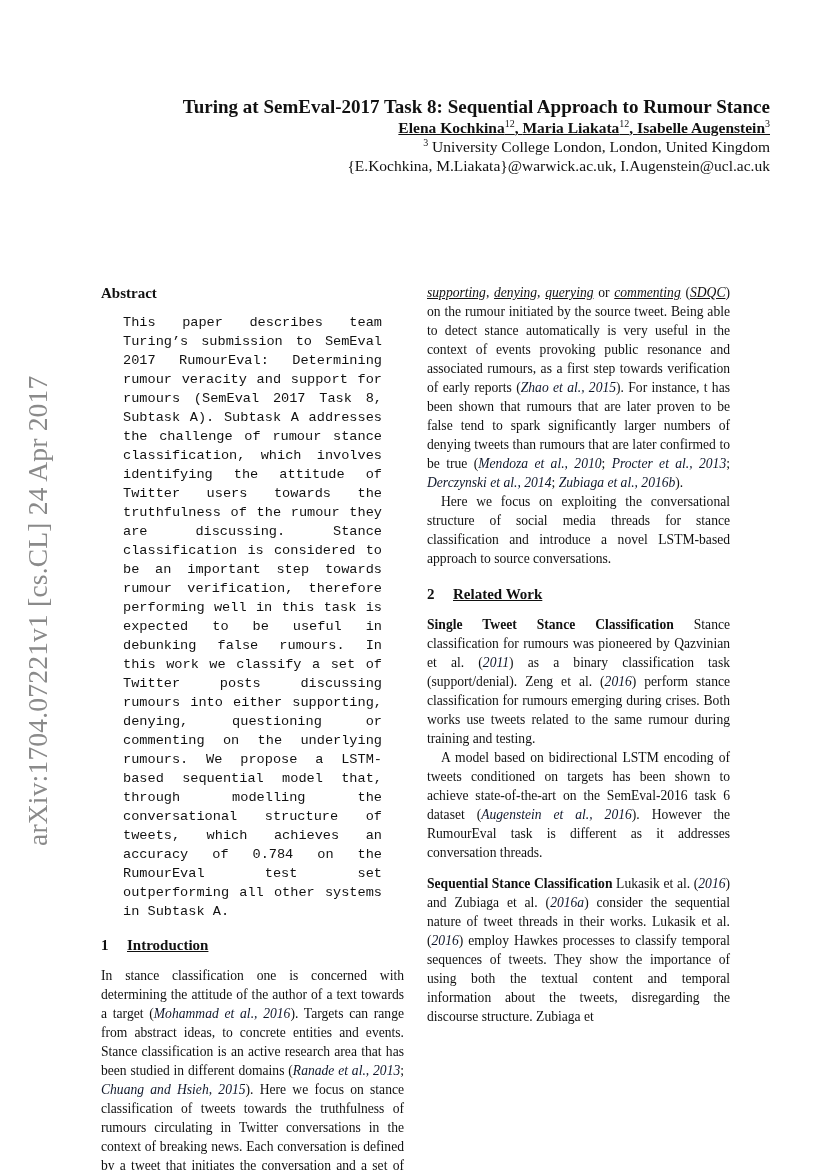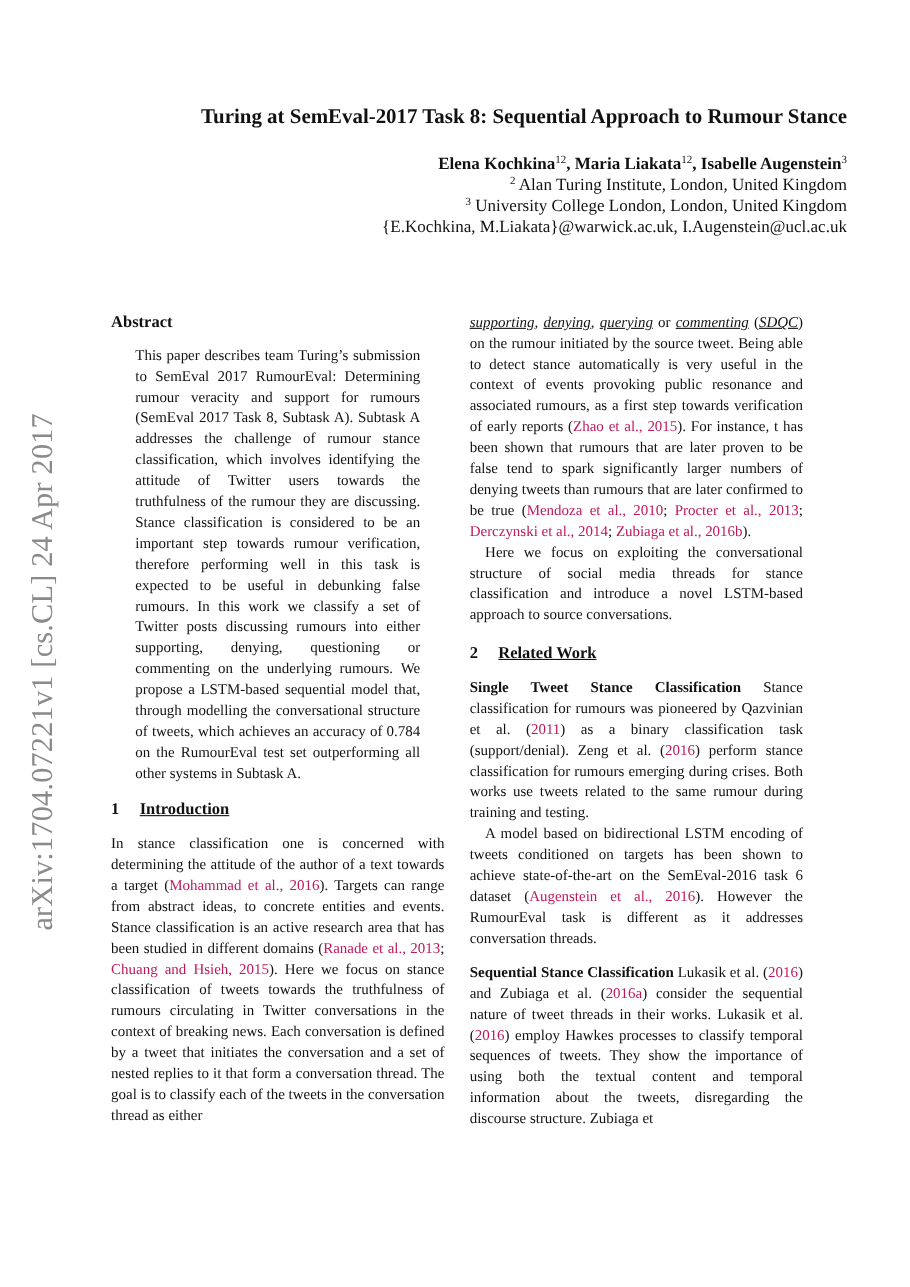--- a/index.html
+++ b/index.html
@@ -3,52 +3,51 @@
 <meta charset="utf-8">
 <style>
   html, body { margin: 0; padding: 0; background: #ffffff; }
   body { width: 827px; height: 1170px; position: relative; overflow: hidden;
          font-family: "Liberation Serif", "DejaVu Serif", serif; color: #111; }
   .arxiv-stamp { position: absolute; left: 22px; top: 846px; transform-origin: 0 0;
          transform: rotate(-90deg); font-size: 27.5px; color: #8a8a8a; white-space: nowrap;
          letter-spacing: 0.2px; }
   .header { position: absolute; left: 60px; top: 95px; width: 710px; text-align: right; }
   .title { font-weight: bold; font-size: 19px; line-height: 23px; margin: 0; }
-  .authors { font-weight: bold; font-size: 15.5px; margin-top: 22px; line-height: 19px; }
+  .authors { font-weight: bold; font-size: 15.5px; margin-top: 0; line-height: 19px; text-decoration: underline; }
   .affil { font-size: 15.5px; line-height: 19px; }
   sup { font-size: 10px; font-weight: normal; line-height: 0; vertical-align: 6px; }
   .col { position: absolute; top: 283px; font-size: 13.6px; line-height: 19px; text-align: justify; }
   .col-left { left: 101px; width: 303px; }
   .col-right { left: 427px; width: 303px; }
   .abstract-title { text-align: left; font-weight: bold; font-size: 15px; margin: 0 0 10px 0; line-height: 20px; }
-  .abstract-body { margin: 0 22px 0 22px; }
+  .abstract-body { margin: 0 22px 0 22px; font-family: Liberation Mono, monospace; }
   .section-title { font-weight: bold; font-size: 15px; margin: 14px 0 11px 0; line-height: 20px; text-decoration: underline; }
   .section-title .num { display: inline-block; width: 26px; }
   p { margin: 0; }
   p.indent { text-indent: 14px; }
-  .cite { color: #be185d; }
+  .cite { color: #0f172a; font-style: italic; }
   .para-head { font-weight: bold; }
   .gap { height: 12px; }
   em { font-style: italic; text-decoration: underline; }
 </style>
 </head>
 <body>
 
 <div class="arxiv-stamp">arXiv:1704.07221v1  [cs.CL]  24 Apr 2017</div>
 
 <div class="header">
   <h1 class="title">
     <span>Turing at SemEval-2017 Task 8: Sequential Approach to Rumour Stance</span><br>
   </h1>
   <div class="authors">
     <span>Elena Kochkina</span><sup>12</sup>,
     <span>Maria Liakata</span><sup>12</sup>,
     <span>Isabelle Augenstein</span><sup>3</sup>
   </div>
-  <div class="affil"><sup>2</sup> <span>Alan Turing Institute, London, United Kingdom</span></div>
   <div class="affil"><sup>3</sup> <span>University College London, London, United Kingdom</span></div>
   <div class="affil">{E.Kochkina, M.Liakata}@warwick.ac.uk, I.Augenstein@ucl.ac.uk</div>
 </div>
 
 <div class="col col-left">
   <div class="abstract-title">Abstract</div>
   <p class="abstract-body" style="line-height:19px; margin-bottom:8px;">This paper describes team Turing’s submission to SemEval 2017 RumourEval: Determining rumour veracity and support for rumours (SemEval 2017 Task 8, Subtask A). Subtask A addresses the challenge of rumour stance classification, which involves identifying the attitude of Twitter users towards the truthfulness of the rumour they are discussing. Stance classification is considered to be an important step towards rumour verification, therefore performing well in this task is expected to be useful in debunking false rumours. In this work we classify a set of Twitter posts discussing rumours into either supporting, denying, questioning or commenting on the underlying rumours. We propose a LSTM-based sequential model that, through modelling the conversational structure of tweets, which achieves an accuracy of 0.784 on the RumourEval test set outperforming all other systems in Subtask A.</p>
 
   <div class="section-title">
     <span class="num">1</span><span>Introduction</span>

